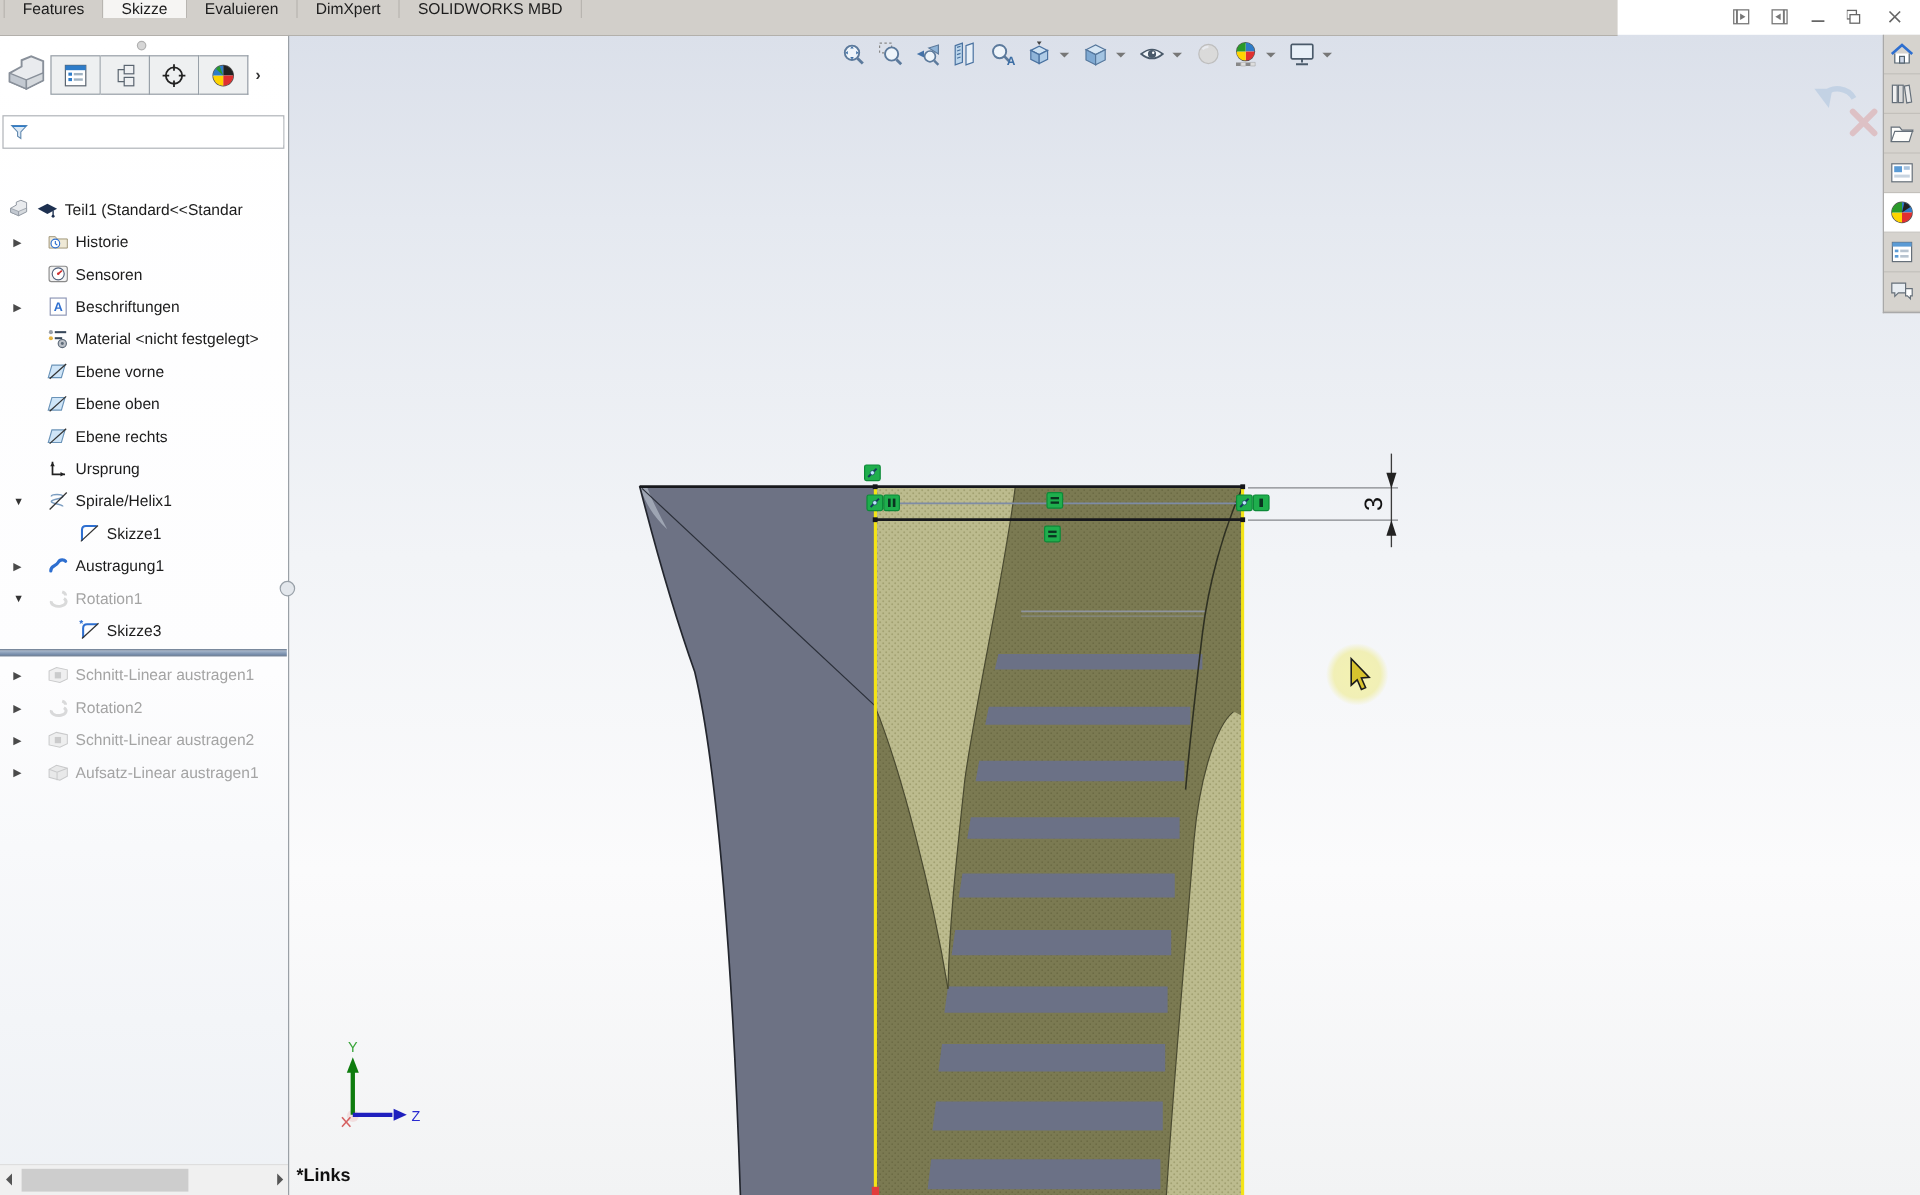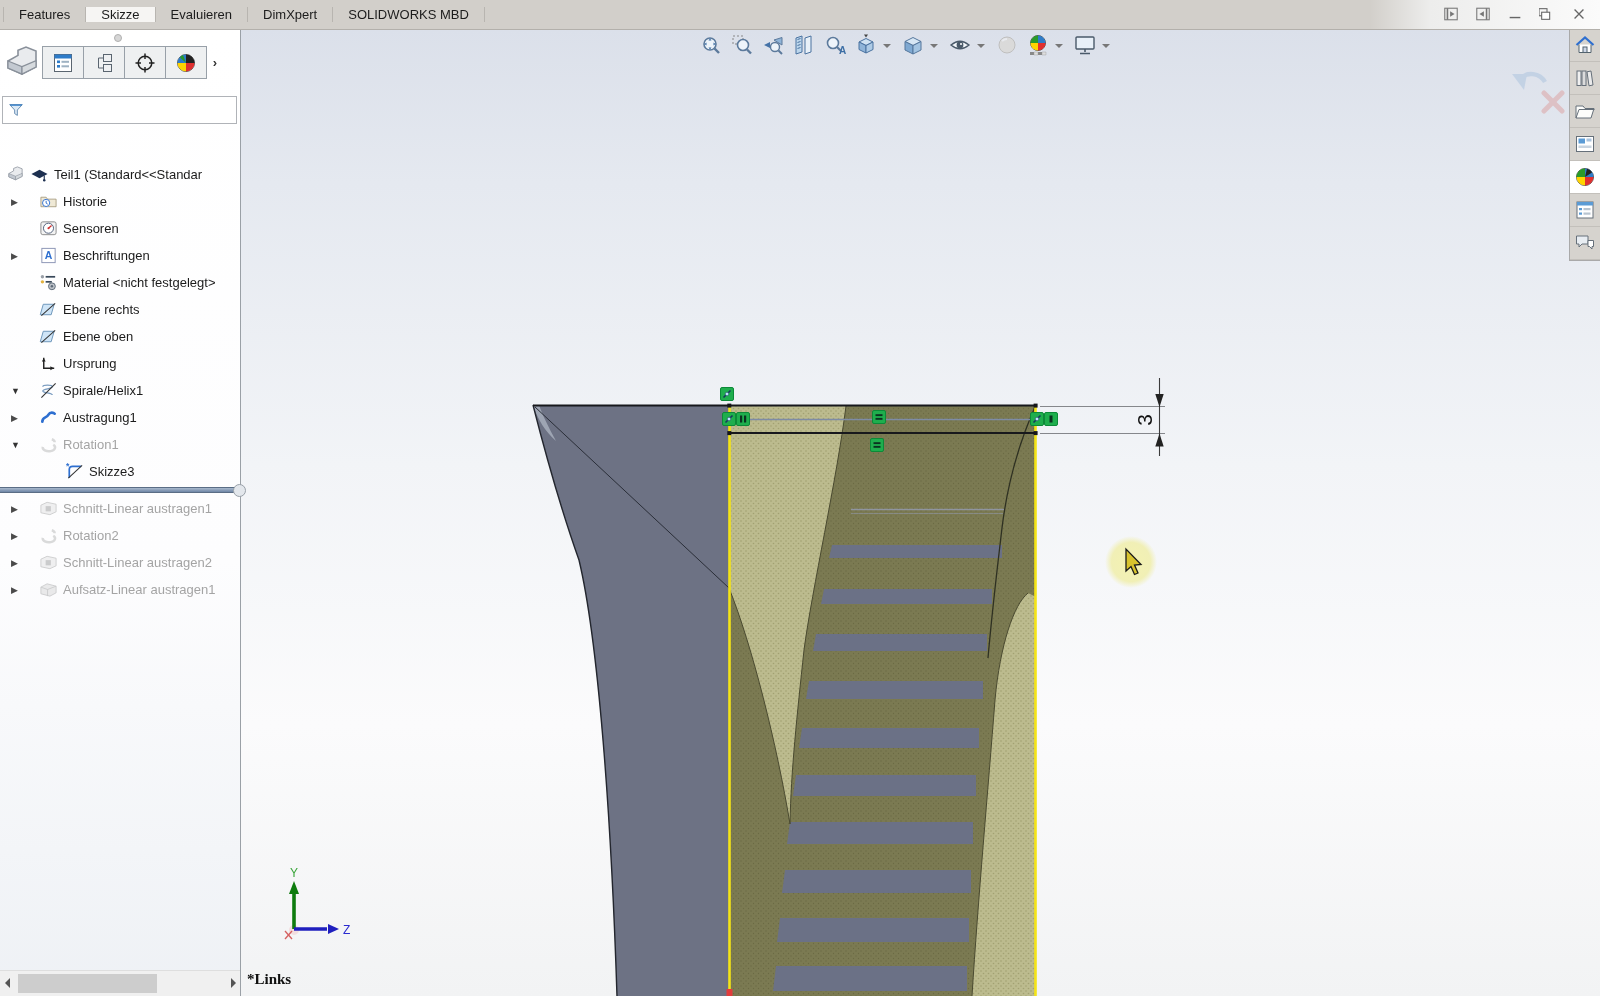--- a/index.html
+++ b/index.html
@@ -1,22 +1,22 @@
 <!DOCTYPE html>
 <html><head>
 <meta charset="utf-8">
 <style>
   html,body{margin:0;padding:0}
   body{width:1600px;height:996px;overflow:hidden;position:relative;
        font-family:"Liberation Sans",sans-serif;background:#fff;}
 
   
-  .topbar{position:absolute;top:0;left:0;width:1600px;height:29px;z-index:30;
+  .topbar{position:absolute;top:0;left:0;width:1348px;height:29px;z-index:30;
     background:linear-gradient(to right,#d2cfca 0,#d2cfca 1370px,#ededec 1430px,#fbfbfb 1600px);
-    border-bottom:1px solid #b3b0ab;display:flex;align-items:center;}
+    border-bottom:1px solid #b3b0ab;display:flex;align-items:flex-start;}
   .cmdtab{padding:0 15px;display:flex;align-items:center;font-size:13px;color:#1c1c1c;
     border-right:1px solid #b8b5b0;cursor:default;background:transparent;}
   .cmdtab:first-child{border-left:1px solid #b8b5b0;margin-left:3px;}
   .cmdtab.active{background:#f6f5f3;font-weight:normal;}
   .winctl{position:absolute;top:5px;right:12px;display:flex;gap:14px;z-index:40;align-items:center;}
   .winbtn{width:18px;height:18px;display:flex;align-items:center;justify-content:center;}
 
   
   .viewport{position:absolute;left:240px;top:29px;right:0;bottom:0;z-index:1;
     background:linear-gradient(180deg,#dbe0ea 0%,#e5e9f0 16%,#f2f4f7 45%,#fbfbfc 72%,#f2f3f4 100%);}
@@ -63,21 +63,21 @@
   .splitter-dot{position:absolute;top:455px;left:233px;width:11px;height:11px;border-radius:50%;
     background:#e3e7ec;border:1px solid #98a0a8;z-index:26;}
 
   
   .hscroll{position:absolute;left:0;bottom:0;width:240px;height:25px;background:#f0f0f0;
     border-top:1px solid #dedede;z-index:22;}
   .thumb{position:absolute;left:18px;top:3px;width:139px;height:19px;background:#cdcdcd;}
   .sarr{position:absolute;top:7px;width:0;height:0;border:5px solid transparent;}
   .sarr.left{left:5px;border-right-color:#555;border-left-width:0;}
   .sarr.right{right:4px;border-left-color:#555;border-right-width:0;}
-  .status-links{position:absolute;left:247px;top:971px;font-size:15px;font-weight:bold;color:#101010;z-index:22;font-family:Liberation Serif, serif;}
+  .status-links{position:absolute;left:247px;top:971px;font-size:15px;font-weight:bold;color:#101010;z-index:22;}
 </style>
 </head>
 <body>
 
 <div class="viewport"></div>
 
 <svg id="scene" width="1600" height="996" viewBox="0 0 1600 996">
   <defs>
     <pattern id="pOlive" width="5" height="5" patternUnits="userSpaceOnUse">
       <rect width="5" height="5" fill="#7b7a52"></rect>
@@ -539,31 +539,41 @@
         <span>Material &lt;nicht festgelegt&gt;</span>
       </div>
       <div class="trow">
         <span class="arr"></span>
         <span class="ticon">
           <svg viewBox="0 0 20 20">
             <path d="M4.5,4.5 h11.5 l-3.2,11 H1.3Z" fill="rgba(150,200,240,.45)" stroke="#6a93b8"></path>
             <path d="M2.5,16.5 17,3.5" stroke="#333" stroke-width="1.1"></path>
           </svg>
         </span>
-        <span>Ebene rechts</span>
+        <span>Ebene vorne</span>
       </div>
       <div class="trow">
         <span class="arr"></span>
         <span class="ticon">
           <svg viewBox="0 0 20 20">
             <path d="M4.5,4.5 h11.5 l-3.2,11 H1.3Z" fill="rgba(150,200,240,.45)" stroke="#6a93b8"></path>
             <path d="M2.5,16.5 17,3.5" stroke="#333" stroke-width="1.1"></path>
           </svg>
         </span>
         <span>Ebene oben</span>
+      </div>
+      <div class="trow">
+        <span class="arr"></span>
+        <span class="ticon">
+          <svg viewBox="0 0 20 20">
+            <path d="M4.5,4.5 h11.5 l-3.2,11 H1.3Z" fill="rgba(150,200,240,.45)" stroke="#6a93b8"></path>
+            <path d="M2.5,16.5 17,3.5" stroke="#333" stroke-width="1.1"></path>
+          </svg>
+        </span>
+        <span>Ebene rechts</span>
       </div>
       <div class="trow">
         <span class="arr"></span>
         <span class="ticon">
           <svg viewBox="0 0 20 20">
             <path d="M5,4 V15 H16" fill="none" stroke="#222" stroke-width="1.5"></path>
             <path d="M5,4.5 3,8 7,8Z" fill="#222"></path>
             <path d="M15.5,15 12,13 12,17Z" fill="#222"></path>
           </svg>
         </span>
@@ -571,20 +581,30 @@
       </div>
       <div class="trow">
         <span class="arr" style="color: rgb(51, 51, 51);">▼</span>
         <span class="ticon">
           <svg viewBox="0 0 20 20">
             <path d="M4,6 c0,-2.2 10,-2.2 10,0 s-10,2.2 -10,4.4 10,2.2 10,4.4" fill="none" stroke="#7a9cc0" stroke-width="1.4"></path>
             <path d="M2.5,17.5 17.5,2.5" stroke="#333" stroke-width="1.1"></path>
           </svg>
         </span>
         <span>Spirale/Helix1</span>
+      </div>
+      <div class="trow ind">
+        <span class="arr"></span>
+        <span class="ticon">
+          <svg viewBox="0 0 20 20">
+            <path d="M3.5,16.5 V7 q0,-3.5 3.5,-3.5 h9.5" fill="none" stroke="#2e6fd0" stroke-width="1.8"></path>
+            <path d="M2.5,17 17.5,3" stroke="#333" stroke-width="1.1"></path>
+          </svg>
+        </span>
+        <span>Skizze1</span>
       </div>
       <div class="trow">
         <span class="arr">▶</span>
         <span class="ticon">
           <svg viewBox="0 0 20 20">
             <path d="M3.5,14.5 c0,-5.5 4.5,-3.5 6.5,-7.5 1.6,-3.2 5.5,-2.3 6.5,-1" fill="none" stroke="#2e6fd0" stroke-width="2.8" stroke-linecap="round"></path>
           </svg>
         </span>
         <span>Austragung1</span>
       </div>

